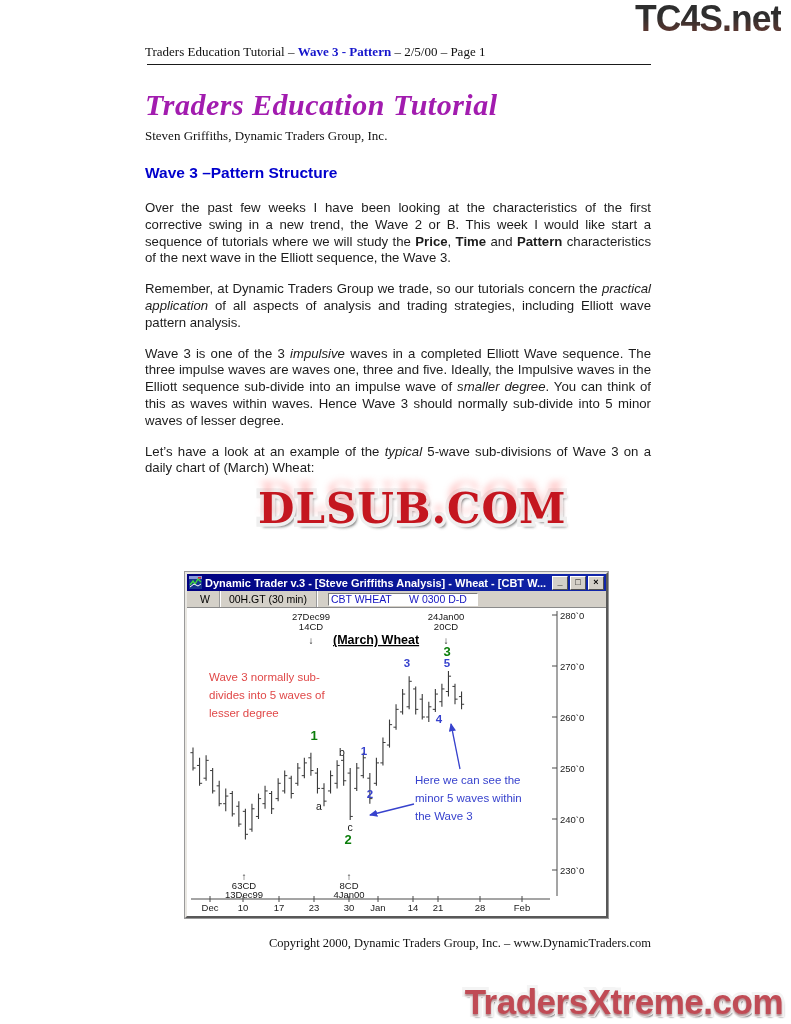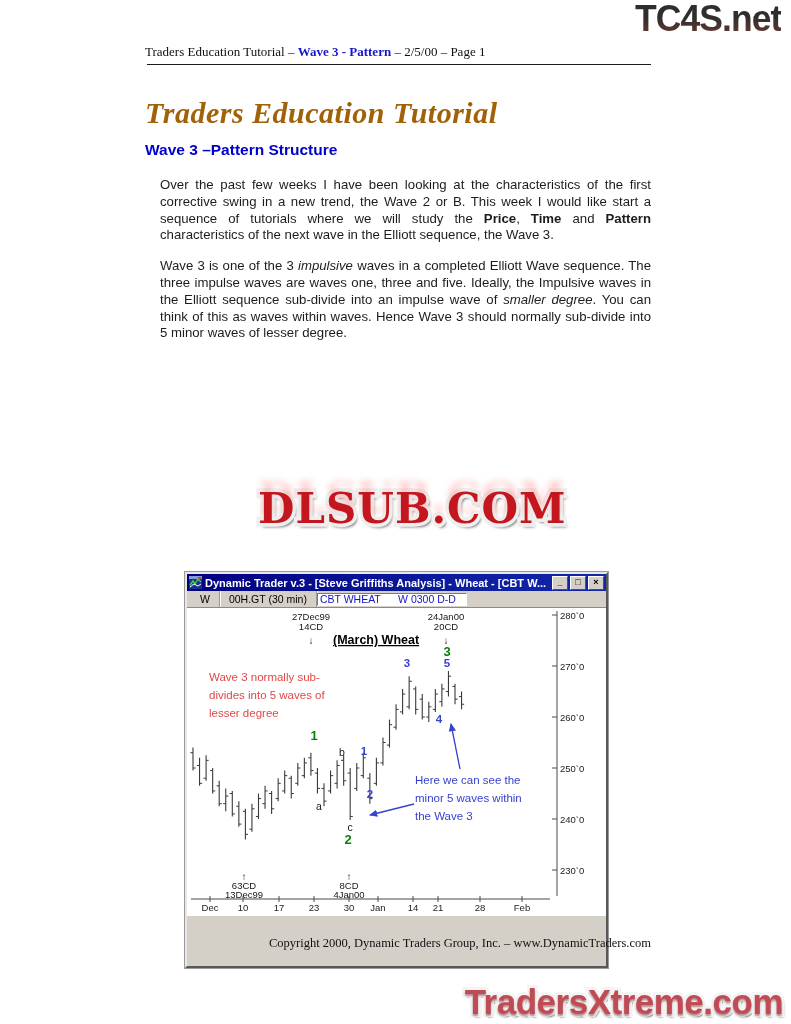--- a/index.html
+++ b/index.html
@@ -24,26 +24,26 @@
     position:absolute; top:44px; left:145px; width:506px; text-align:left;
     font:13px "Liberation Serif", serif; color:#111;
   }
   .page-header .hl { color:#1515cc; font-weight:bold; }
   .header-rule { position:absolute; top:64px; left:147px; width:504px; height:0;
     border-top:1.6px solid #1a1a1a; }
 
   
   .doc { position:absolute; left:145px; top:88px; width:506px; }
   .doc-title {
-    font:bold italic 30px "Liberation Serif", serif; color:#a16207;
-    margin:8px 0 6px 0; letter-spacing:.5px;
+    font:bold italic 30px "Liberation Serif", serif; color:#a21caf;
+    margin:0 0 6px 0; letter-spacing:.5px;
   }
   .doc-author { font:13px "Liberation Serif", serif; color:#111; margin:0 0 20px 0; }
   .doc-h2 { font:bold 15.5px "Liberation Sans", sans-serif; color:#0000cc; margin:11px 0 18px 0; }
-  .doc p { font-size:13.2px; line-height:16.8px; text-align:justify; margin:0 0 14px 15px; color:#1c1c1c; }
+  .doc p { font-size:13.2px; line-height:16.8px; text-align:justify; margin:0 0 14px 0; color:#1c1c1c; }
 
   
   .sticker { position:absolute; white-space:nowrap; }
   .sticker .layer { position:absolute; left:0; top:0; }
   .sticker .back {
     -webkit-text-stroke:7px #efefef;
     text-shadow:3px 4px 3px rgba(70,70,70,.8);
   }
   .watermark {
     left:258px; top:483px;
@@ -58,21 +58,21 @@
   .logo-bottom .back { -webkit-text-stroke:6px #f4f4f4; text-shadow:2px 3px 2px rgba(40,40,40,.85); }
   .logo-bottom .front { color:#c04b55; text-shadow:0 2px 2px rgba(90,10,15,.45); }
 
   .copyright {
     position:absolute; top:936px; left:145px; width:506px; text-align:right;
     font:12.5px "Liberation Serif", serif; color:#111;
   }
 
   
   .win {
-    position:absolute; left:185px; top:572px; width:423px; height:396px;
+    position:absolute; left:185px; top:572px; width:423px; height:346px;
     background:#d4d0c8;
     border:2px solid; border-color:#e9e7e2 #585858 #585858 #e9e7e2;
     box-shadow:0 0 0 1px #9a9a9a;
   }
   .titlebar {
     height:17px; background:linear-gradient(90deg,#000080,#0d1fa0 70%,#1226aa);
     display:flex; align-items:center; padding:0 2px; gap:3px;
   }
   .win-icon { width:13px; height:13px; flex:0 0 auto; }
   .title-text {
@@ -88,44 +88,47 @@
   }
   .tb-btn.min { align-items:flex-end; padding-bottom:2px; }
   .toolbar {
     height:17px; display:flex; align-items:center;
     font:10.5px "Liberation Sans", sans-serif; color:#000;
     border-bottom:1px solid #8a8a8a; background:#d4d0c8; padding-left:4px;
   }
   .tool-cell { padding:0 9px; height:100%; display:flex; align-items:center;
     border-right:1px solid #9a9a9a; box-shadow:1px 0 0 #fff; white-space:pre; }
   .contract-box {
-    margin-left:0; width:150px; height:13px; background:#fff;
+    margin-left:11px; width:150px; height:13px; background:#fff;
     border:1px solid; border-color:#7a7a7a #fff #fff #7a7a7a;
     color:#1515c0; font:10.5px "Liberation Sans", sans-serif;
     display:flex; align-items:center; padding:0 2px; white-space:pre; overflow:hidden;
   }
   .chart-area { background:#fff; height:308px; border-top:1px solid #fff; }
   .chart-area svg { display:block; }
   svg text { font-family:"Liberation Sans", sans-serif; }
 </style>
 </head>
 <body>
 
 <div class="logo-top">TC4S.net</div>
 
 <div class="page-header">
   <span>Traders Education Tutorial – </span><span class="hl">Wave 3 - Pattern</span><span> – 2/5/00 – Page 1</span>
 </div>
 <div class="header-rule"></div>
 
 <div class="doc">
   <h1 class="doc-title">Traders Education Tutorial</h1>
+  <div class="doc-author">Steven Griffiths, Dynamic Traders Group, Inc.</div>
   <h2 class="doc-h2">Wave 3 –Pattern Structure</h2>
   <p><span>Over the past few weeks I have been looking at the characteristics of the first corrective swing in a new trend, the Wave 2 or B. This week I would like start a sequence of tutorials where we will study the </span><span style="font-weight: bold;">Price</span><span>, </span><span style="font-weight: bold;">Time</span><span> and </span><span style="font-weight: bold;">Pattern</span><span> characteristics of the next wave in the Elliott sequence, the Wave 3.</span></p>
+  <p><span>Remember, at Dynamic Traders Group we trade, so our tutorials concern the </span><span style="font-style: italic;">practical application</span><span> of all aspects of analysis and trading strategies, including Elliott wave pattern analysis.</span></p>
   <p><span>Wave 3 is one of the 3 </span><span style="font-style: italic;">impulsive</span><span> waves in a completed Elliott Wave sequence. The three impulse waves are waves one, three and five. Ideally, the Impulsive waves in the Elliott sequence sub-divide into an impulse wave of </span><span style="font-style: italic;">smaller degree</span><span>. You can think of this as waves within waves. Hence Wave 3 should normally sub-divide into 5 minor waves of lesser degree.</span></p>
+  <p><span>Let’s have a look at an example of the  </span><span style="font-style: italic;">typical</span><span>  5-wave sub-divisions of Wave 3 on a daily chart of (March) Wheat:</span></p>
 </div>
 
 <div class="sticker watermark">
   <span class="layer back">DLSUB.COM</span>
   <span class="layer front">DLSUB.COM</span>
   <span style="visibility:hidden">DLSUB.COM</span>
 </div>
 
 <div class="win">
   <div class="titlebar">

